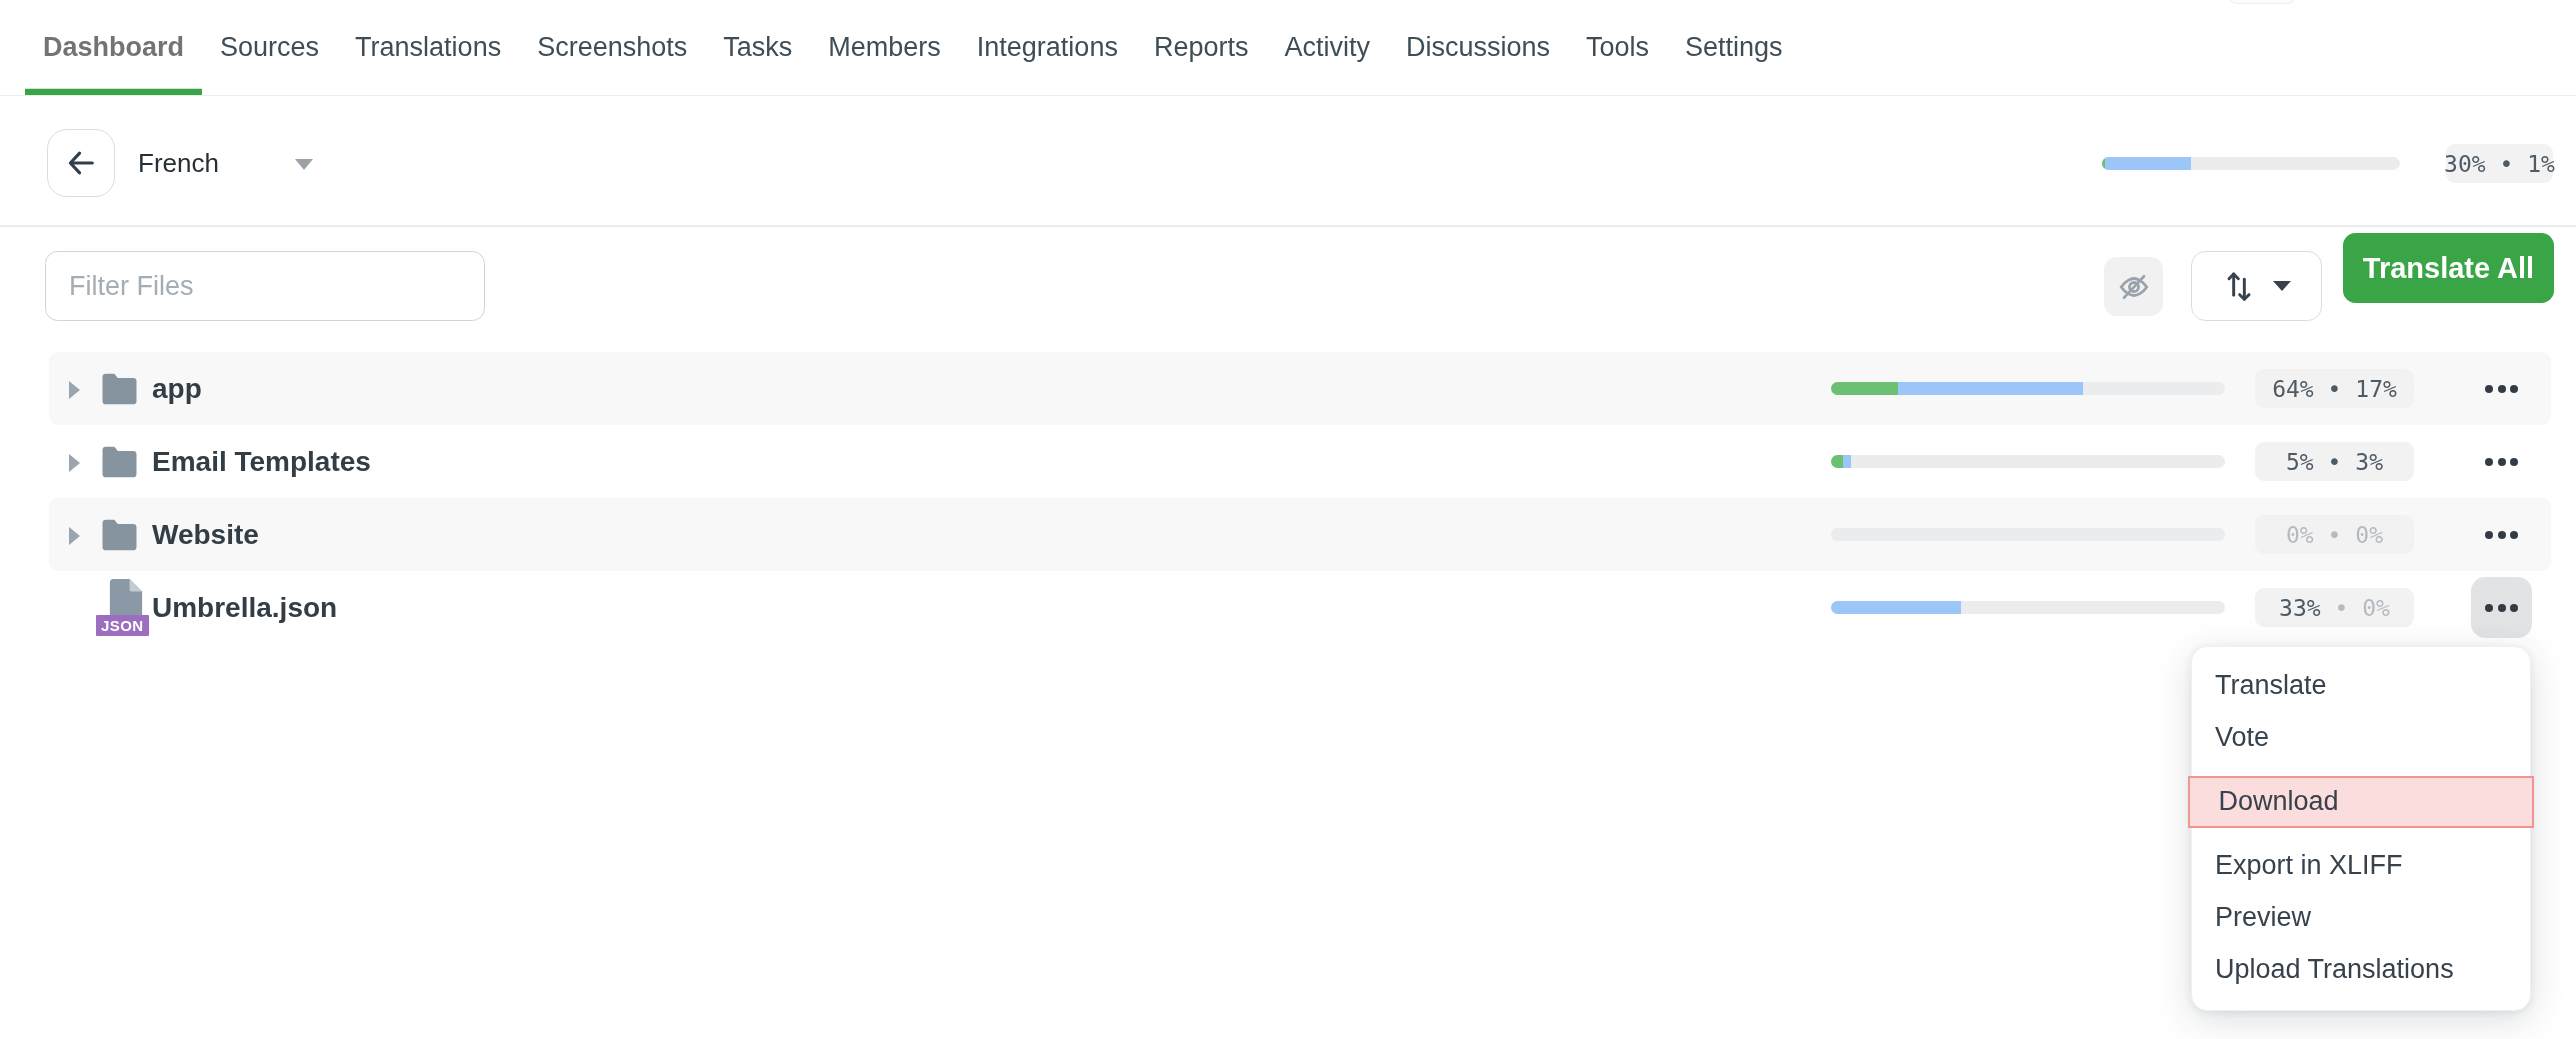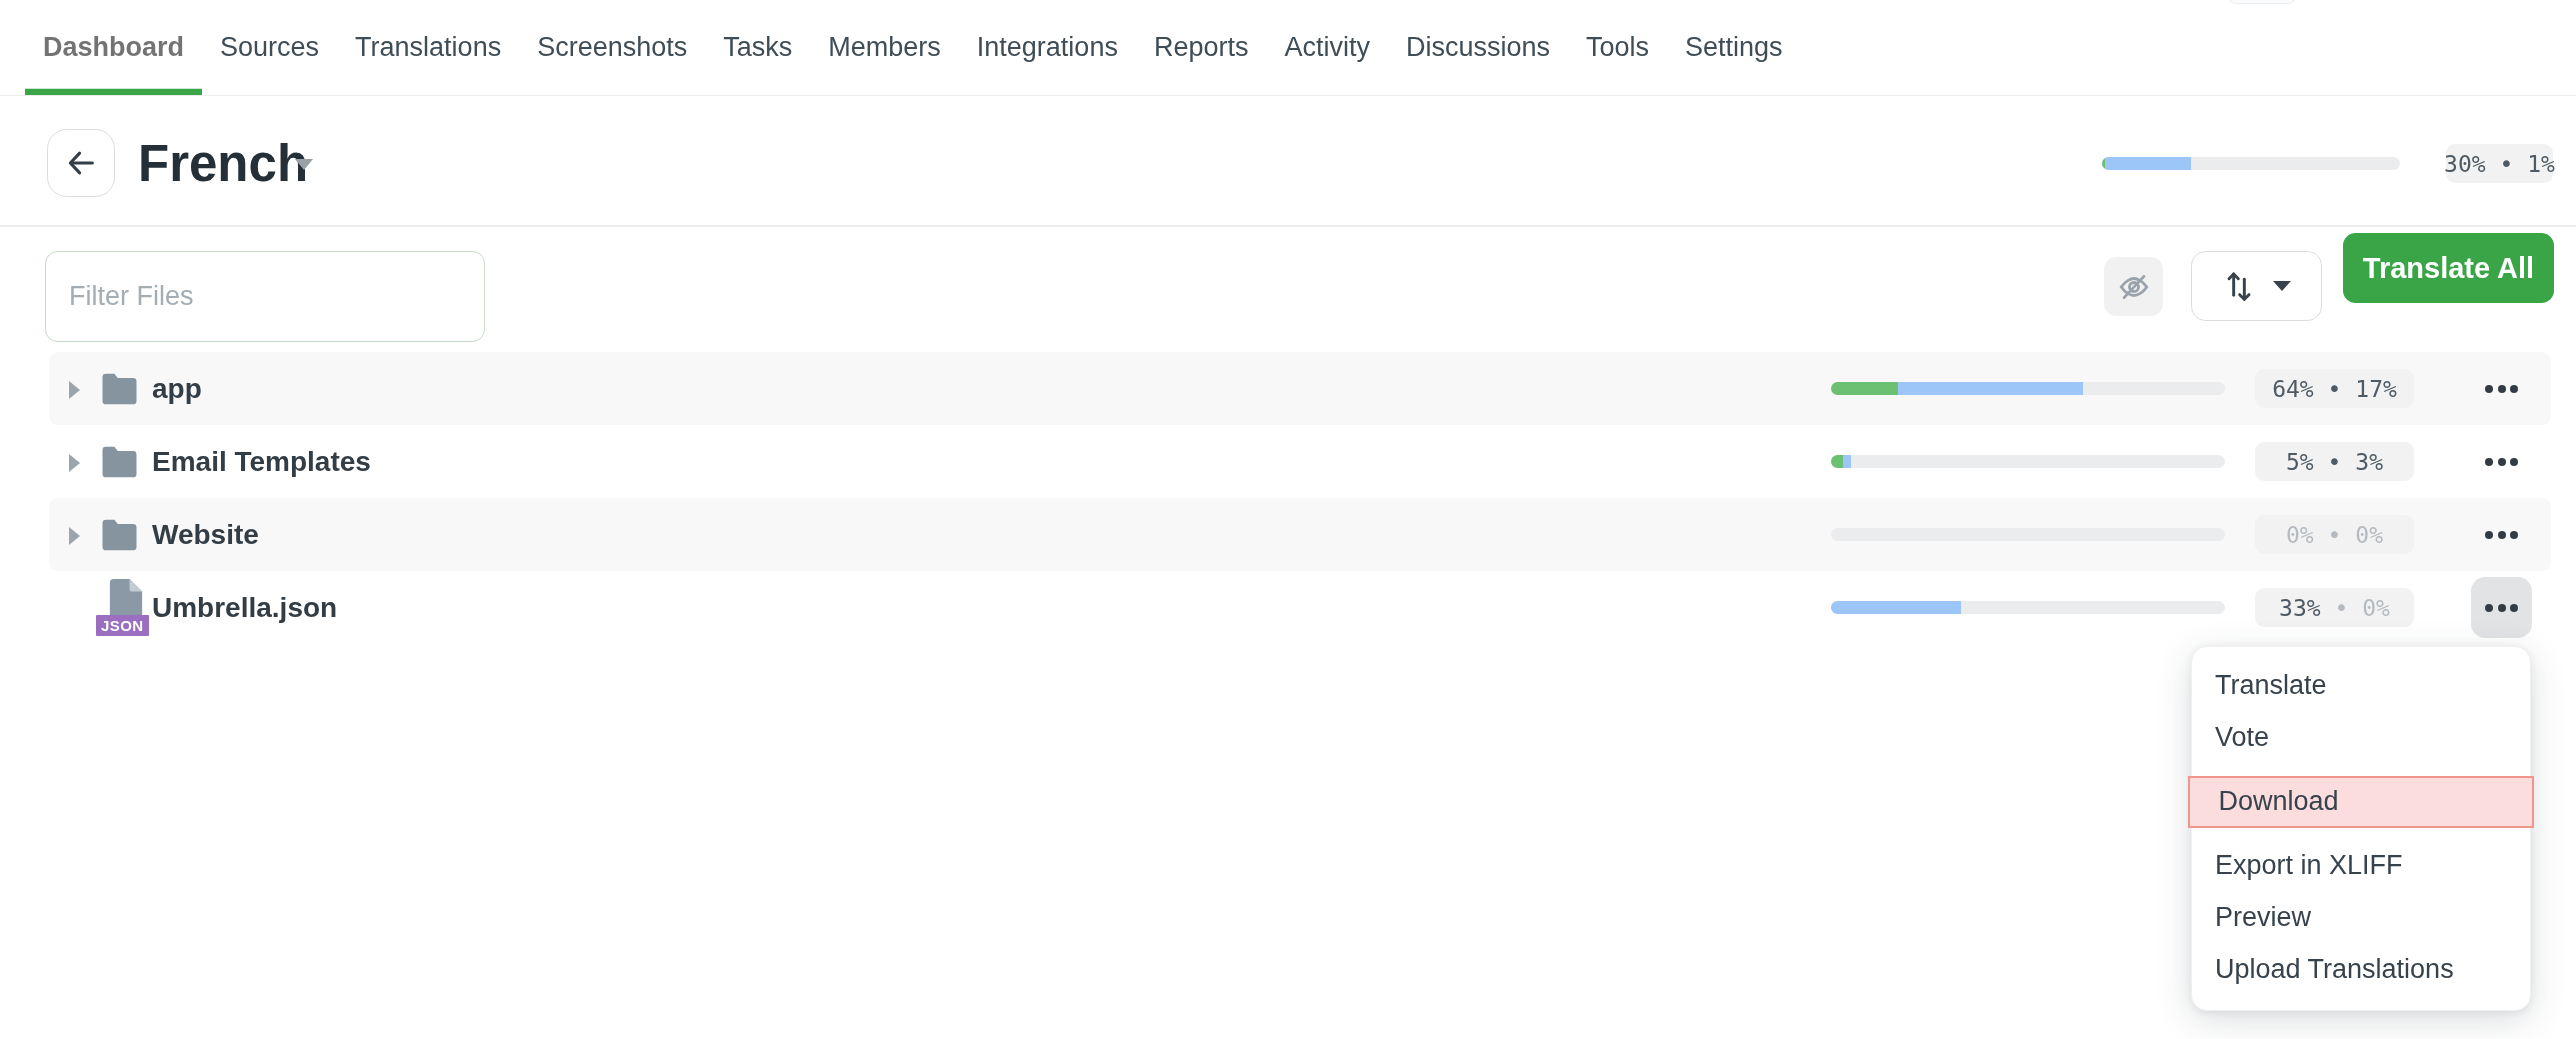--- a/index.html
+++ b/index.html
@@ -27,21 +27,21 @@
     background:#fafbfc; border:1.8px solid #eceef0; border-radius:0 0 7.2px 7.2px;
   }
   
   .back-btn {
     position:absolute; left:47px; top:129px; width:68px; height:68px;
     border:1.8px solid #dadde0; border-radius:19.7px; background:#fff;
     display:flex; align-items:center; justify-content:center; cursor:pointer;
   }
   .page-title {
     position:absolute; left:138px; top:129px; height:68px;
-    display:flex; align-items:center; font-size:51px; font-weight:700; color:#242f38;
+    display:flex; align-items:center; font-size:26px; font-weight:400; color:#242f38;
   }
   .title-caret {
     position:absolute; left:295px; top:159px; width:0; height:0; cursor:pointer;
     border-left:9.8px solid transparent; border-right:9.8px solid transparent;
     border-top:11.6px solid #9aa1a7;
   }
   .progress-track {
     position:absolute; background:#ebeced; border-radius:7.2px; overflow:hidden;
   }
   .fill { position:absolute; top:0; bottom:0; }
@@ -52,21 +52,21 @@
     background:#f2f2f3; border-radius:9px; height:39px;
     display:flex; align-items:center; justify-content:center;
     font-family:"DejaVu Sans Mono", monospace; font-size:23px; color:#4e5a64;
     white-space:pre;
   }
   .hdr-badge { position:absolute; left:2446px; top:144px; width:107px; }
   .muted { color:#b4bac0; }
   .divider { position:absolute; top:225px; left:0; right:0; height:1.8px; background:#ececee; }
   
   .filter-input {
-    position:absolute; left:45px; top:251px; width:440px; height:91px;
+    position:absolute; left:45px; top:251px; width:440px; height:70px;
     border:1.8px solid #c8dbc8; border-radius:12.5px; font-size:27px; padding:0 23px;
     color:#333f48; font-family:"Liberation Sans", sans-serif; outline:none; background:#fff;
   }
   .filter-input::placeholder { color:#a4adb3; }
   .icon-btn {
     position:absolute; left:2104px; top:257px; width:59px; height:59px;
     border-radius:12.5px; background:#f1f1f2; display:flex; align-items:center;
     justify-content:center; cursor:pointer; border:none;
   }
   .sort-btn {

